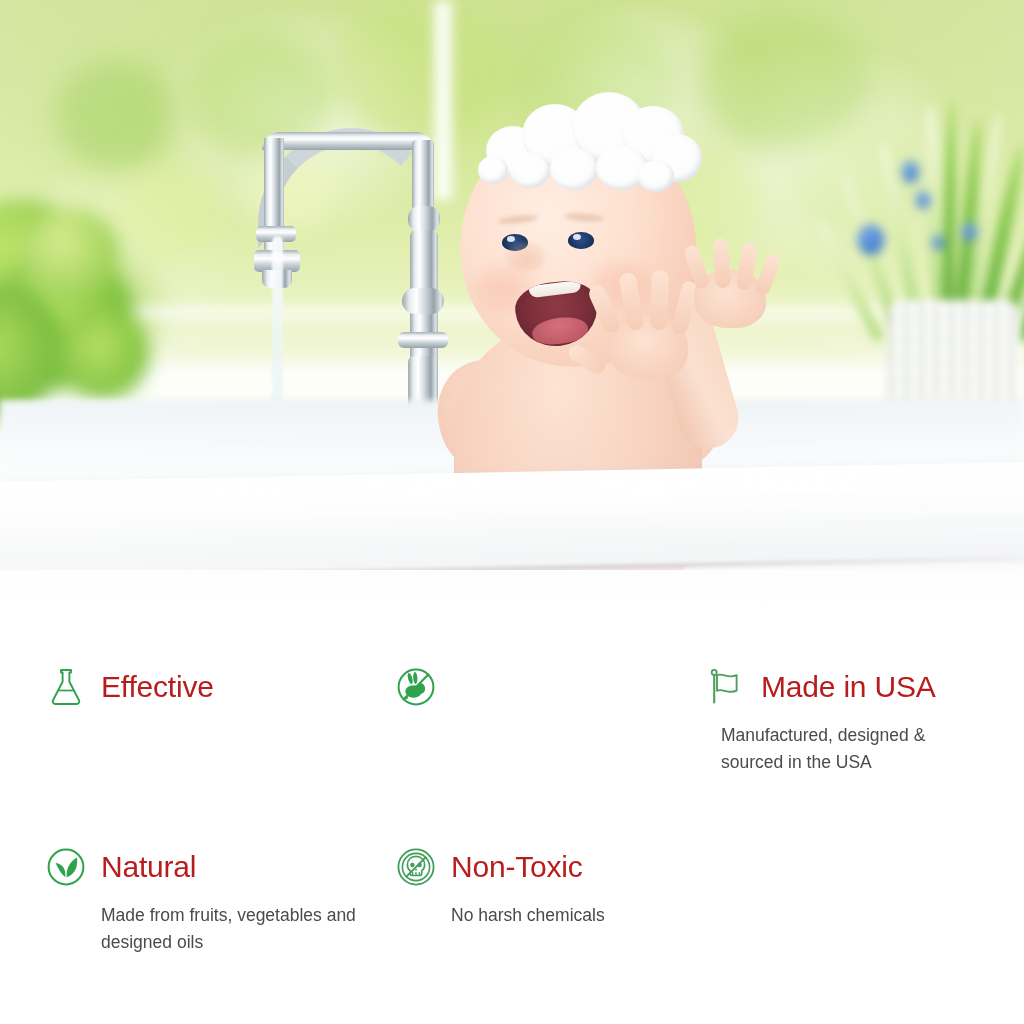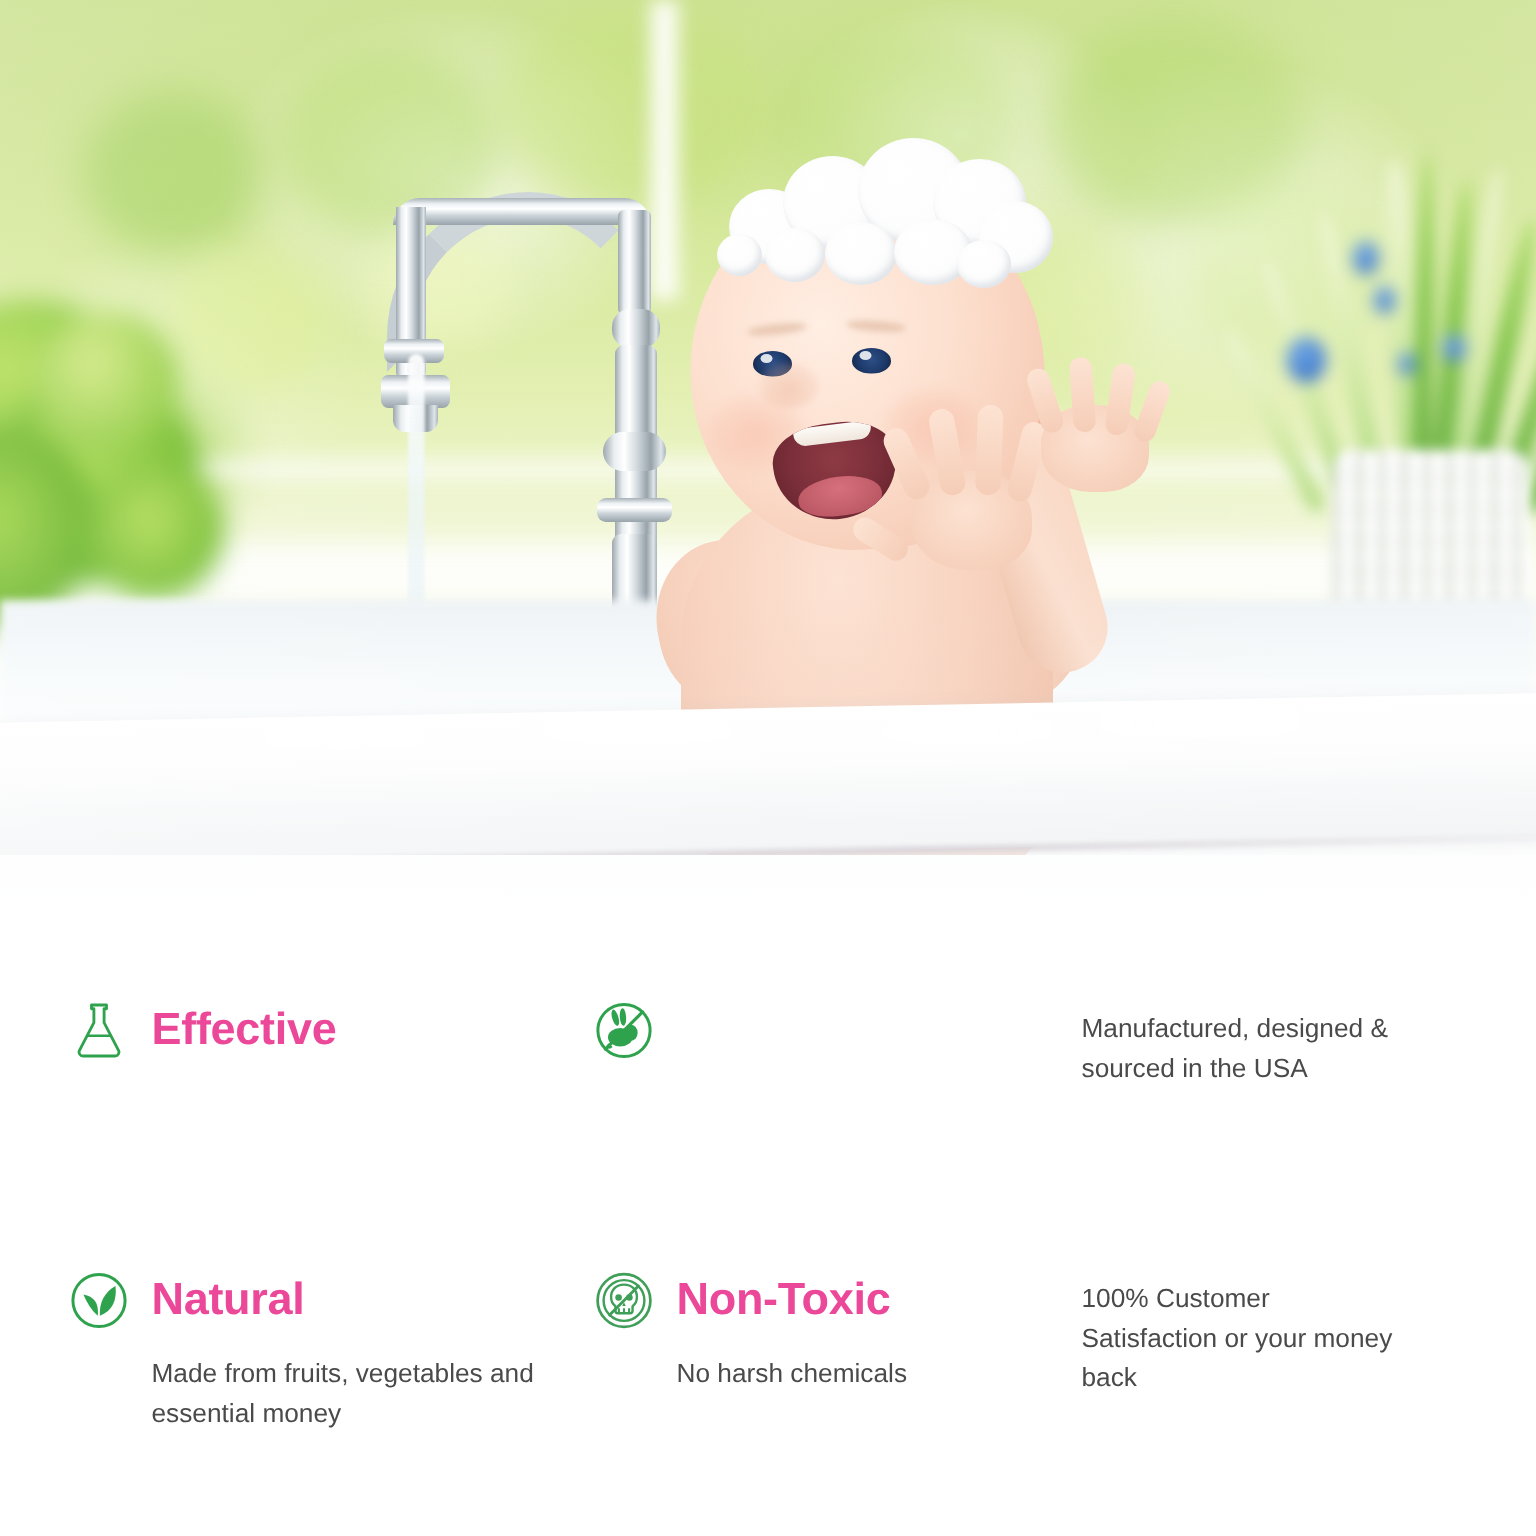--- a/index.html
+++ b/index.html
@@ -390,22 +390,22 @@
     width: 44px;
     height: 44px;
     display: flex;
     align-items: center;
     justify-content: center;
   }
   .feature-icon svg { display: block; }
   .feature-title {
     font-size: 30px;
     line-height: 1;
-    color: #ec4899;
-    font-weight: 700;
+    color: #b91c1c;
+    font-weight: 400;
     letter-spacing: -0.2px;
     white-space: nowrap;
   }
   .feature-desc {
     margin-top: 10px;
     margin-left: 57px;
     font-size: 17.5px;
     line-height: 1.52;
     color: #4a4a4a;
     font-weight: 400;
@@ -578,35 +578,45 @@
               <path d="M10 28.5 q-2.5 1.6 -1 3.1 q1.6 1.3 3.4 -0.6 Z"></path>
               <circle cx="27.2" cy="19.4" r="1"></circle>
             </g>
             <line x1="7.6" y1="32.4" x2="32.4" y2="7.6" stroke="#2fa24d" stroke-width="2.1" stroke-linecap="round"></line>
           </svg>
         </span>
       </div>
     </div>
 
     <div class="feature col3">
+      <div class="feature-head">
+        <span class="feature-icon">
+          <svg width="40" height="40" viewBox="0 0 40 40" fill="none">
+            <circle cx="8.2" cy="5.4" r="2.5" stroke="#4e9e5c" stroke-width="1.8" fill="none"></circle>
+            <line x1="8.2" y1="8" x2="8.2" y2="35.5" stroke="#4e9e5c" stroke-width="2.1" stroke-linecap="round"></line>
+            <path d="M11 8.4 C16 5.2 22 12.4 30.6 8.2 L30.6 23.6 C22 27.8 16 20.6 11 23.8 Z" stroke="#4e9e5c" stroke-width="1.9" stroke-linejoin="round" fill="none"></path>
+          </svg>
+        </span>
+        <span class="feature-title">Made in USA</span>
+      </div>
       <div class="feature-desc">Manufactured, designed &amp; sourced in the USA</div>
     </div>
 
     <div class="feature col1">
       <div class="feature-head">
         <span class="feature-icon">
           <svg width="40" height="40" viewBox="0 0 40 40" fill="none">
             <circle cx="20" cy="20" r="17.4" stroke="#2fa24d" stroke-width="2" fill="none"></circle>
             <path d="M20.6 30.2 C20.0 22.0 23.4 14.6 31.0 10.4 C32.0 19.6 29.2 27.0 20.6 30.2 Z" fill="#2fa24d"></path>
             <path d="M19.2 30.2 C15.4 26.8 12.2 22.2 9.6 16.0 C16.6 17.2 20.0 21.6 19.2 30.2 Z" fill="#2fa24d"></path>
           </svg>
         </span>
         <span class="feature-title">Natural</span>
       </div>
-      <div class="feature-desc">Made from fruits, vegetables and essential money</div>
+      <div class="feature-desc">Made from fruits, vegetables and designed oils</div>
     </div>
 
     <div class="feature col2">
       <div class="feature-head">
         <span class="feature-icon">
           <svg width="40" height="40" viewBox="0 0 40 40" fill="none">
             <circle cx="20" cy="20" r="17.6" stroke="#3f9e58" stroke-width="1.8" fill="none"></circle>
             <circle cx="20" cy="20" r="13.6" stroke="#3f9e58" stroke-width="1.6" fill="none"></circle>
             <path d="M20 9.4 c-5.3 0 -8.6 3.6 -8.6 8.3 0 3.1 1.4 5.0 2.9 6.1 l0 3.1 c0 0.9 0.7 1.6 1.6 1.6 h8.2 c0.9 0 1.6 -0.7 1.6 -1.6 l0 -3.1 c1.5 -1.1 2.9 -3.0 2.9 -6.1 0 -4.7 -3.3 -8.3 -8.6 -8.3 Z" stroke="#3f9e58" stroke-width="1.6" fill="none" stroke-linejoin="round"></path>
             <circle cx="16.4" cy="18.0" r="2.2" fill="#3f9e58"></circle>
@@ -617,17 +627,16 @@
             <line x1="23.4" y1="25.2" x2="23.4" y2="28.2" stroke="#3f9e58" stroke-width="1.4"></line>
             <line x1="10.4" y1="29.6" x2="29.6" y2="10.4" stroke="#3f9e58" stroke-width="1.9" stroke-linecap="round"></line>
           </svg>
         </span>
         <span class="feature-title">Non-Toxic</span>
       </div>
       <div class="feature-desc">No harsh chemicals</div>
     </div>
 
     <div class="feature col3">
-      <div class="feature-desc">100% Customer Satisfaction or your money back</div>
     </div>
 
   </div>
 </div>
 
 </body></html>

